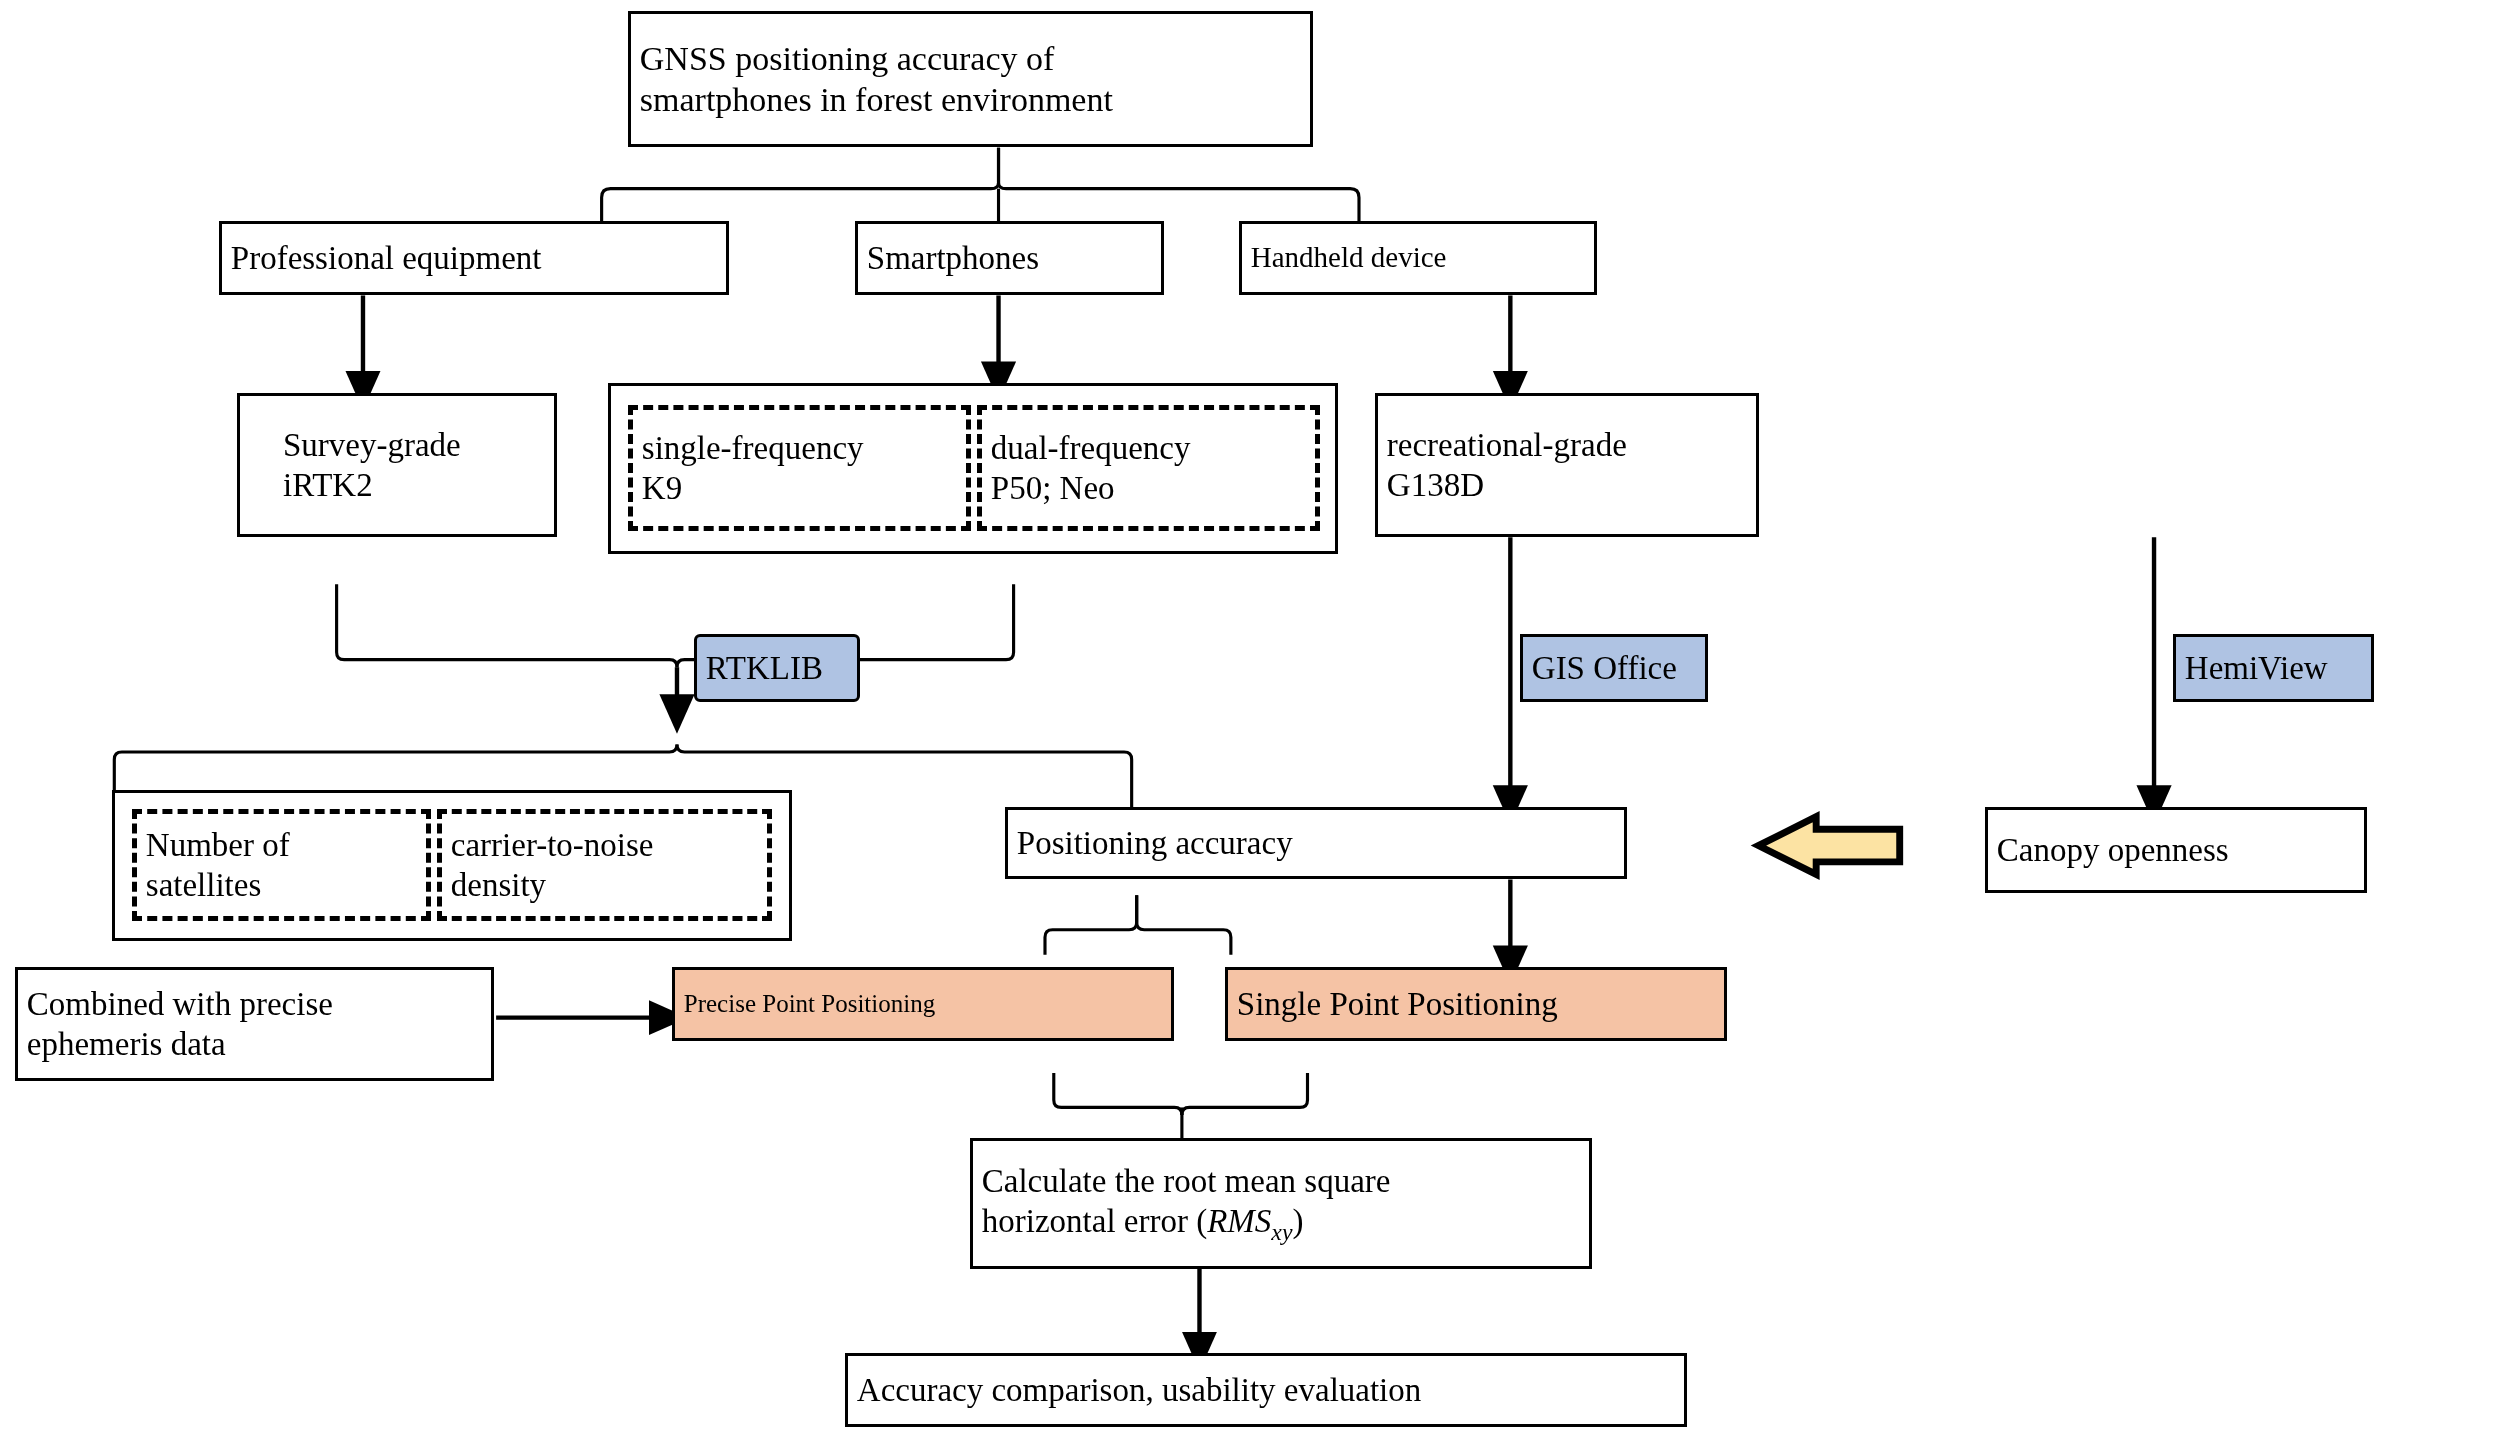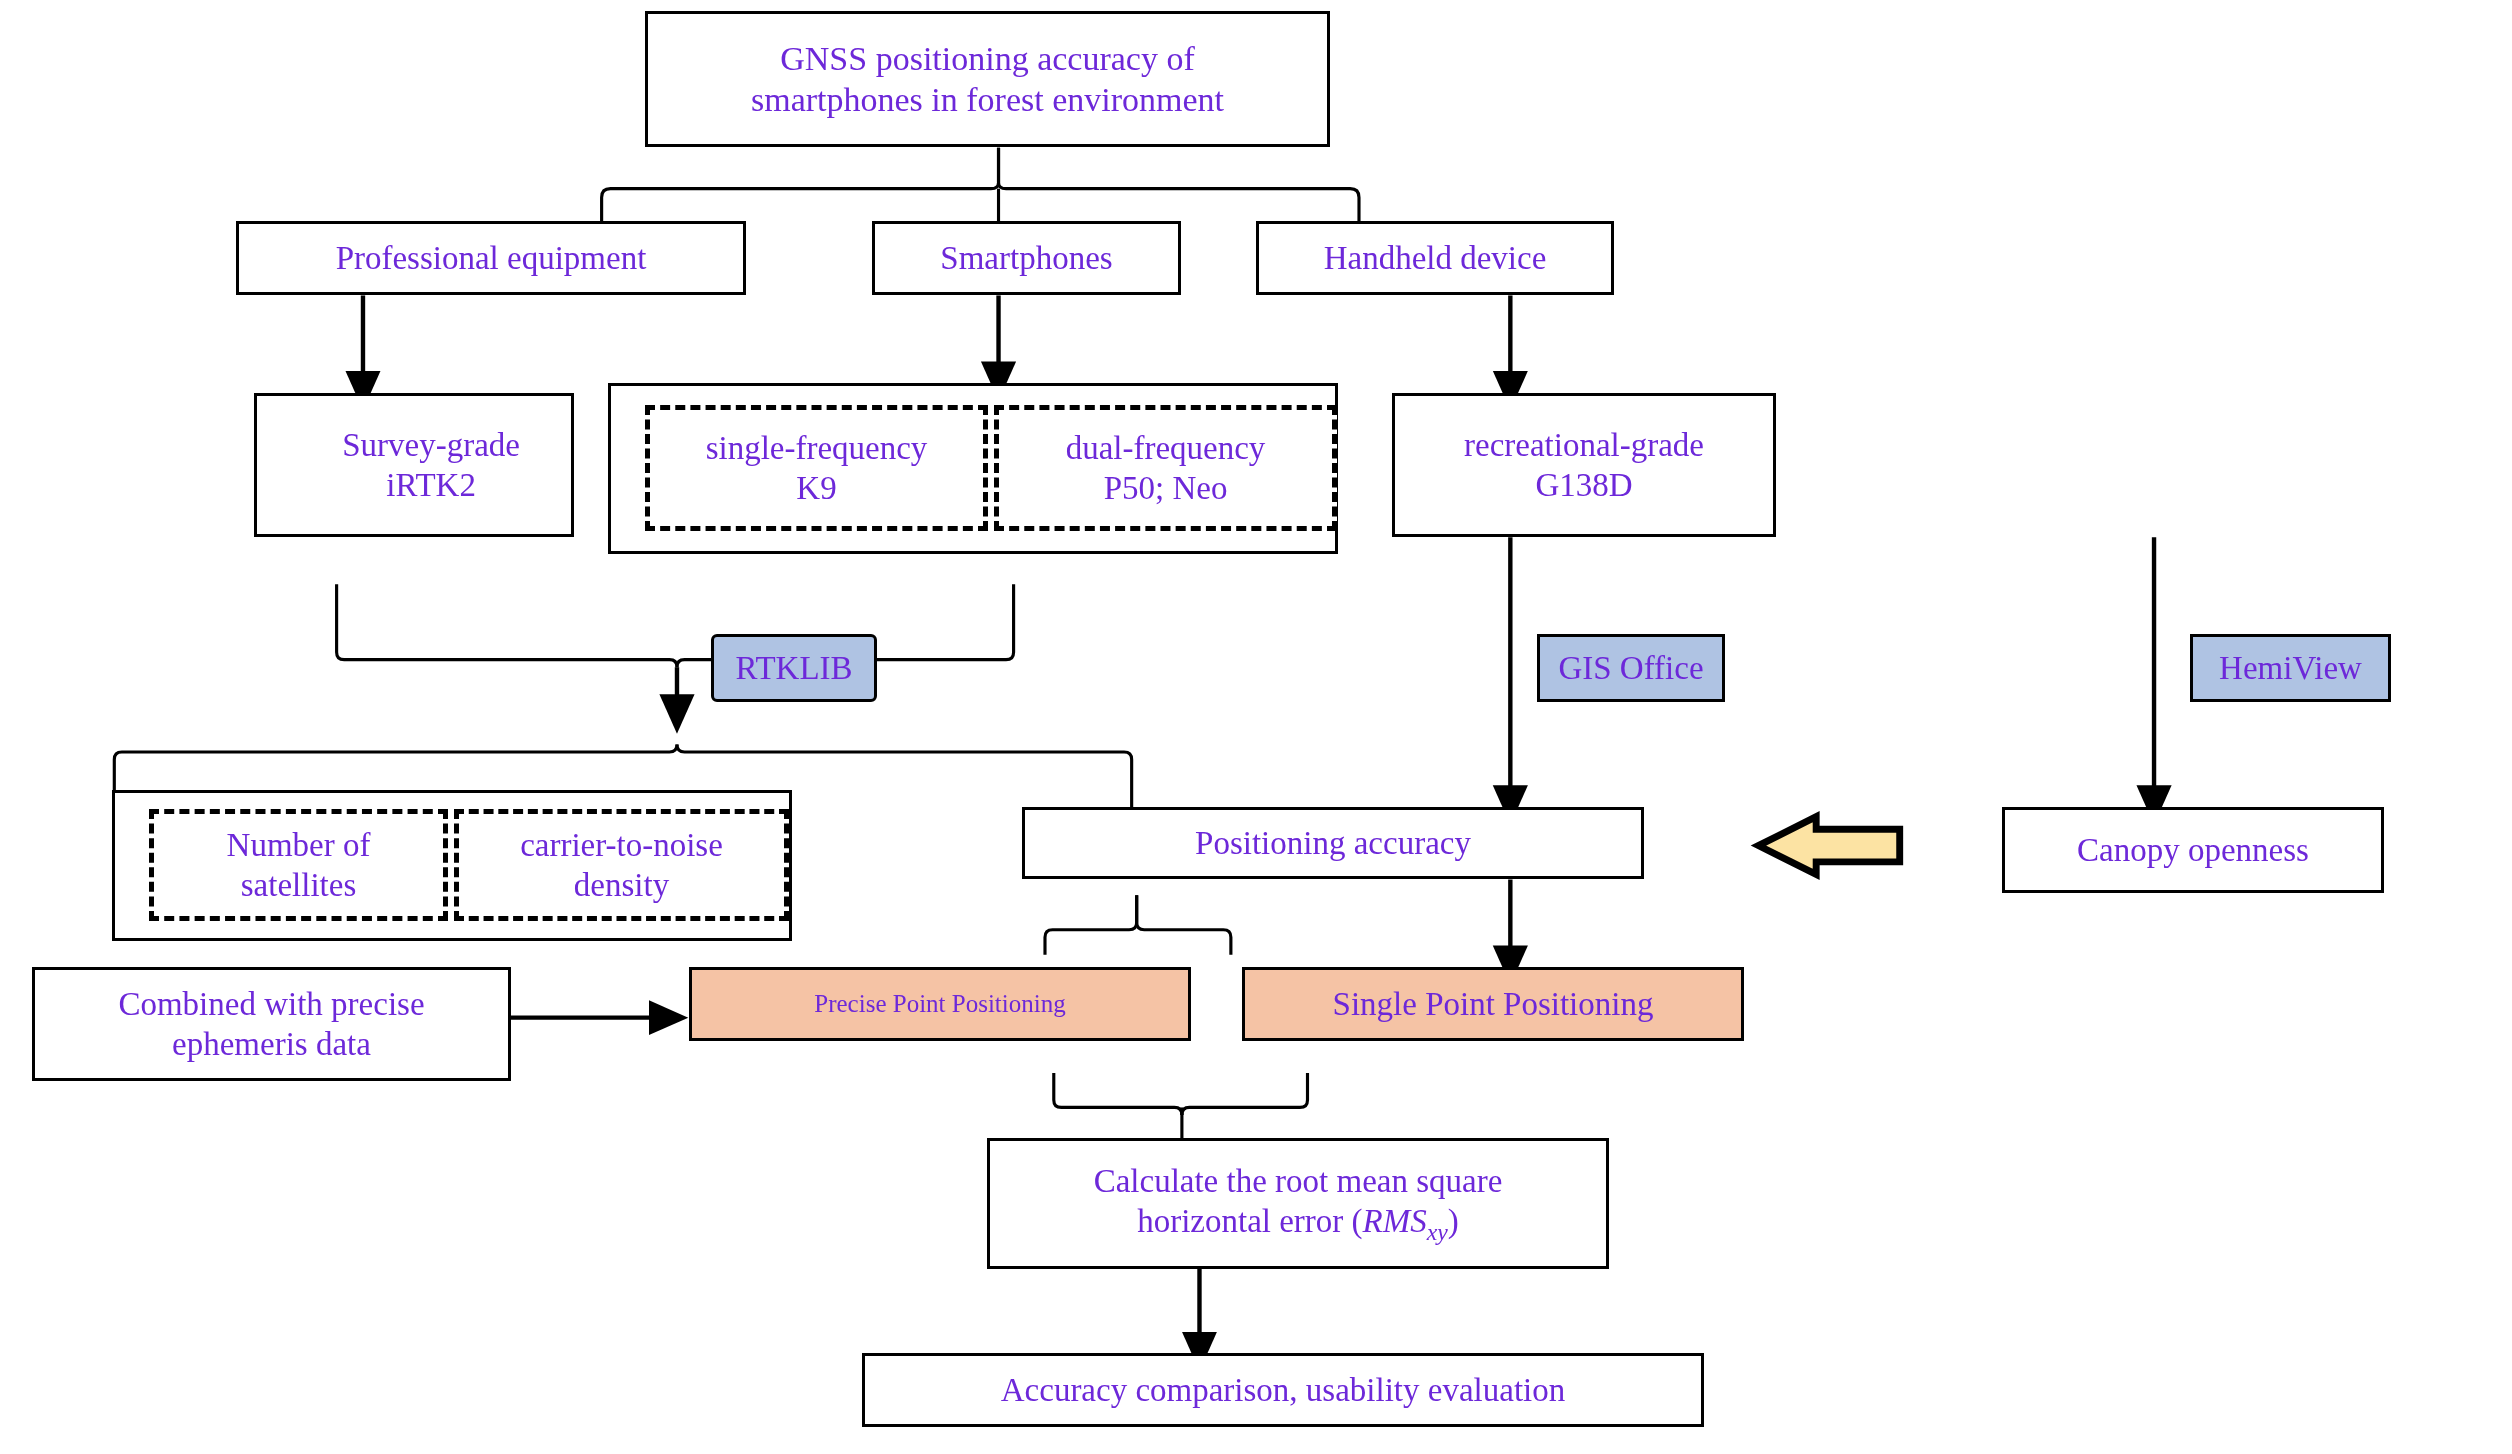--- a/index.html
+++ b/index.html
@@ -24,26 +24,25 @@
     pointer-events: none;
   }
   .node {
     position: absolute;
     box-sizing: border-box;
     border: 3.8px solid #000000;
     background: #ffffff;
     display: flex;
     align-items: center;
     justify-content: center;
-    text-align: center;
+    text-align: left;
     line-height: 1.22;
-    color: #6d28d9;
+    color: #000000;
     font-size: 31px;
     padding: 2.5px 8.8px;
-    margin-left: 17px;
   }
   .node.dashed {
     border: 5px dashed #000000;
   }
   .node.blue {
     background: #afc3e3;
     border: 3.8px solid #000000;
   }
   .node.orange {
     background: #f5c3a5;
@@ -131,21 +130,21 @@
   </div>
 
   <div class="node" style="left:219px; top:221px; width:510px; height:74px; font-size:33px;">
     <span class="txt">Professional equipment</span>
   </div>
 
   <div class="node" style="left:855px; top:221px; width:309px; height:74px; font-size:33px;">
     <span class="txt">Smartphones</span>
   </div>
 
-  <div class="node" style="left:1239px; top:221px; width:358px; height:74px; font-size:33px;">
+  <div class="node" style="left:1239px; top:221px; width:358px; height:74px; font-size:29px;">
     <span class="txt">Handheld device</span>
   </div>
 
   <div class="node" style="left:237px; top:393px; width:320px; height:144px; font-size:33px;padding-left:43px;">
     <span class="txt">
       <span>Survey-grade</span><br>
       <span>iRTK2</span>
     </span>
   </div>
 

